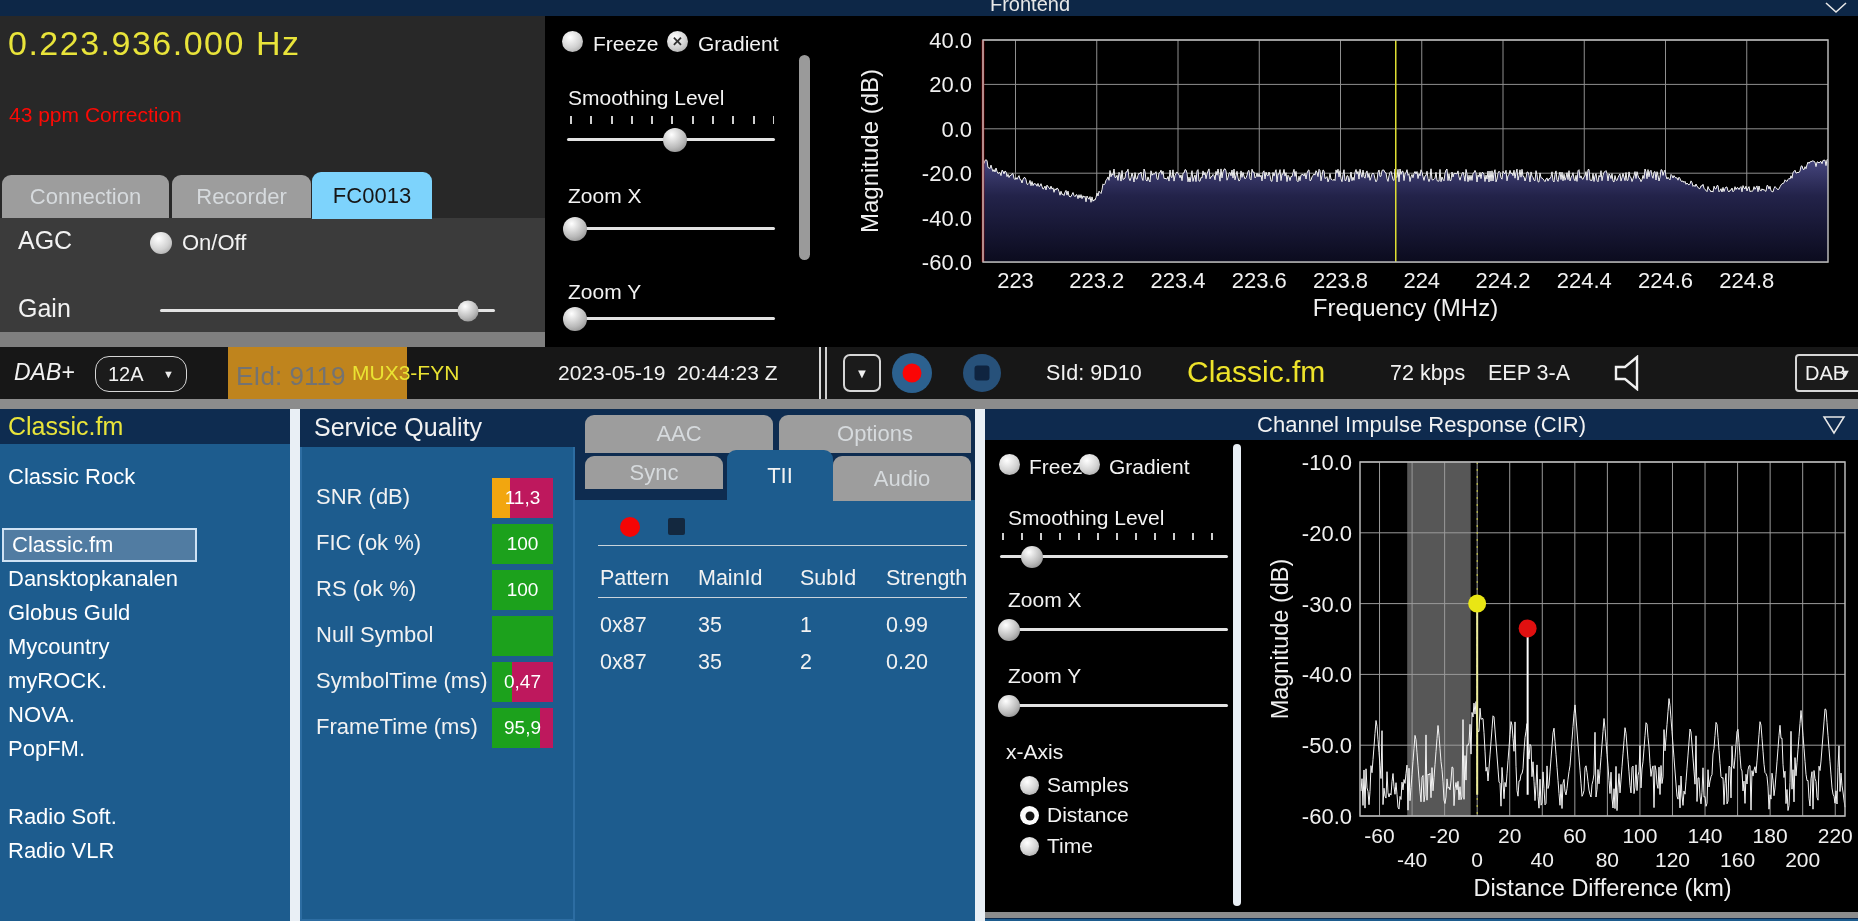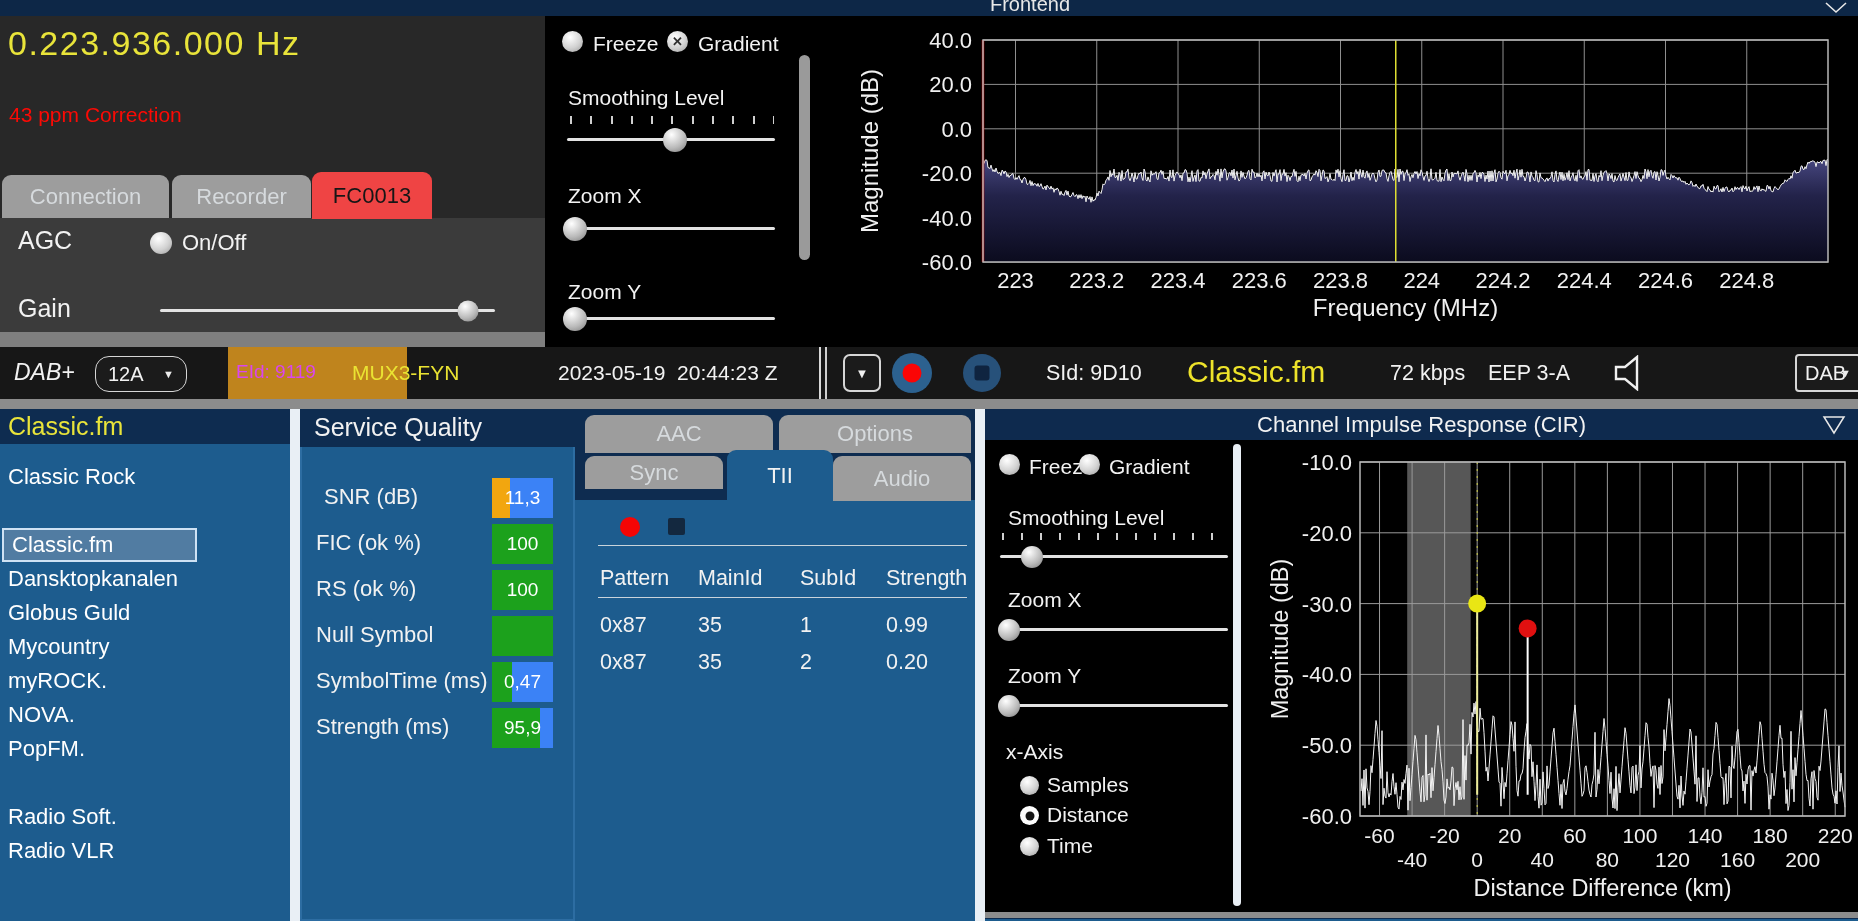--- a/index.html
+++ b/index.html
@@ -10,26 +10,26 @@
 .lbl{position:absolute;color:#f2f2f2;white-space:pre}
 .radio{position:absolute;border-radius:50%;background:radial-gradient(circle at 38% 30%,#ffffff,#d2d2d2 55%,#9a9a9a)}
 .radio.checked-x::after{content:"\2715";position:absolute;inset:0;display:flex;align-items:center;justify-content:center;color:#303030;font-weight:bold;font-size:13px}
 .radio.selected{background:#fdfdfd}
 .radio.selected::after{content:"";position:absolute;left:50%;top:50%;width:9px;height:9px;border-radius:50%;background:#141414;transform:translate(-50%,-50%)}
 .slider{position:absolute}
 .slider .track{position:absolute;left:0;right:0;top:50%;margin-top:-2px;height:3px;background:#e3e3e3;border-radius:2px}
 .slider .knob{position:absolute;top:50%;transform:translate(-50%,-50%);border-radius:50%;background:radial-gradient(circle at 36% 28%,#ffffff,#b9b9b9 58%,#777777)}
 .ticks{position:absolute;background:repeating-linear-gradient(90deg,#cfcfcf 0 2px,transparent 2px var(--sp))}
 .tab{position:absolute;border-radius:9px 9px 0 0;background:#9d9d9d;color:#d6dadd;display:flex;align-items:center;justify-content:center;cursor:default}
-.tab.active-white{background:#ef4444;color:#161616}
+.tab.active-white{background:#7dd3fc;color:#161616}
 .tab.active-blue{background:#1d5c8e;color:#f2f2f2}
 .vdiv{position:absolute;background:#e9eff5}
 .st-item{position:absolute;line-height:34px;padding-left:8px;font-size:22px;color:#fff;white-space:nowrap}
 .st-item.sel{background:#517ca2;border:2px solid #cfe2f4;line-height:30px}
-.sq-bar{position:absolute;background:#3b82f6;overflow:hidden}
+.sq-bar{position:absolute;background:#be185d;overflow:hidden}
 .sq-fill{position:absolute;left:0;top:0;bottom:0}
 .sq-val{position:absolute;inset:0;display:flex;align-items:center;justify-content:center;font-size:19px;color:#fff}
 .dd{position:absolute;border:2px solid #d6d6d6;border-radius:4px;background:#1b1b1b;display:flex;align-items:center}
 svg text{font-family:"Liberation Sans",sans-serif;fill:#f0f0f0}
 </style>
 </head>
 <body>
 
 <div id="root">
 
@@ -126,21 +126,21 @@
       <text x="878" y="151" text-anchor="middle" font-size="24" transform="rotate(-90 878 151)">Magnitude (dB)</text>
     </svg>
 
   <div class="abs" style="left:0;top:347px;width:1858px;height:52px;background:#171717"></div>
   <div class="lbl" style="left:14px;top:359px;font-size:23px;font-style:italic">DAB+</div>
   <div class="dd" style="left:95px;top:356px;width:92px;height:36px;border-width:1px;border-radius:14px">
     <span class="lbl" style="position:static;padding-left:12px;font-size:20px">12A</span>
     <span style="position:absolute;right:12px;font-size:11px;color:#ececec">▼</span>
   </div>
   <div class="abs" style="left:228px;top:347px;width:179px;height:52px;background:#bf841d"></div>
-  <div class="lbl" style="left:236px;top:361px;font-size:19px;color:#d946ef">EId: 9119</div>
+  <div class="lbl" style="left:236px;top:361px;font-size:26px;color:#737373">EId: 9119</div>
   <div class="lbl" style="left:352px;top:361px;font-size:21px;color:#eae332">MUX3-FYN</div>
   <div class="lbl" style="left:558px;top:361px;font-size:21px">2023-05-19  20:44:23 Z</div>
   <div class="abs" style="left:819px;top:347px;width:2px;height:52px;background:#d9d9d9"></div>
   <div class="abs" style="left:825px;top:347px;width:2px;height:52px;background:#cfcfcf"></div>
   <div class="dd" style="left:843px;top:354px;width:38px;height:38px;border-radius:7px;justify-content:center">
     <span style="font-size:13px;color:#efefef">▼</span>
   </div>
   <div class="abs" style="left:892px;top:353px;width:40px;height:40px;border-radius:50%;background:#2c618f">
     <div style="position:absolute;left:50%;top:50%;width:19px;height:19px;border-radius:50%;background:#fb0505;transform:translate(-50%,-50%)"></div>
   </div>
@@ -268,21 +268,21 @@
     <div class="st-item" style="position: absolute; left: 0px; top: 460px; width: 290px; height: 34px;">Classic Rock</div>
     <div class="st-item sel" style="position: absolute; left: 2px; top: 528px; width: 195px; height: 34px;">Classic.fm</div>
     <div class="st-item" style="position: absolute; left: 0px; top: 562px; width: 290px; height: 34px;">Dansktopkanalen</div>
     <div class="st-item" style="position: absolute; left: 0px; top: 596px; width: 290px; height: 34px;">Globus Guld</div>
     <div class="st-item" style="position: absolute; left: 0px; top: 630px; width: 290px; height: 34px;">Mycountry</div>
     <div class="st-item" style="position: absolute; left: 0px; top: 664px; width: 290px; height: 34px;">myROCK.</div>
     <div class="st-item" style="position: absolute; left: 0px; top: 698px; width: 290px; height: 34px;">NOVA.</div>
     <div class="st-item" style="position: absolute; left: 0px; top: 732px; width: 290px; height: 34px;">PopFM.</div>
     <div class="st-item" style="position: absolute; left: 0px; top: 800px; width: 290px; height: 34px;">Radio Soft.</div>
     <div class="st-item" style="position: absolute; left: 0px; top: 834px; width: 290px; height: 34px;">Radio VLR</div>
-    <div class="lbl" style="position: absolute; left: 316px; top: 484px; font-size: 22px; margin-left: 8px;">SNR (dB)</div>
+    <div class="lbl" style="position: absolute; left: 316px; top: 484px; font-size: 22px;">SNR (dB)</div>
     <div class="sq-bar" style="position: absolute; left: 492px; top: 478px; width: 61px; height: 40px;">
       <div class="sq-fill" style="width: 30%; background: rgb(242, 166, 15);"></div>
       <div class="sq-val">11,3</div>
     </div>
     <div class="lbl" style="position: absolute; left: 316px; top: 530px; font-size: 22px;">FIC (ok %)</div>
     <div class="sq-bar" style="position: absolute; left: 492px; top: 524px; width: 61px; height: 40px;">
       <div class="sq-fill" style="width: 100%; background: rgb(28, 161, 28);"></div>
       <div class="sq-val">100</div>
     </div>
     <div class="lbl" style="position: absolute; left: 316px; top: 576px; font-size: 22px;">RS (ok %)</div>
@@ -292,21 +292,21 @@
     </div>
     <div class="lbl" style="position: absolute; left: 316px; top: 622px; font-size: 22px;">Null Symbol</div>
     <div class="sq-bar" style="position: absolute; left: 492px; top: 616px; width: 61px; height: 40px;">
       <div class="sq-fill" style="width: 100%; background: rgb(28, 161, 28);"></div>
     </div>
     <div class="lbl" style="position: absolute; left: 316px; top: 668px; font-size: 22px;">SymbolTime (ms)</div>
     <div class="sq-bar" style="position: absolute; left: 492px; top: 662px; width: 61px; height: 40px;">
       <div class="sq-fill" style="width: 33%; background: rgb(28, 161, 28);"></div>
       <div class="sq-val">0,47</div>
     </div>
-    <div class="lbl" style="position: absolute; left: 316px; top: 714px; font-size: 22px;">Strength (ms)</div>
+    <div class="lbl" style="position: absolute; left: 316px; top: 714px; font-size: 22px;">FrameTime (ms)</div>
     <div class="sq-bar" style="position: absolute; left: 492px; top: 708px; width: 61px; height: 40px;">
       <div class="sq-fill" style="width: 78%; background: rgb(28, 161, 28);"></div>
       <div class="sq-val">95,9</div>
     </div>
     <div class="tab" style="position: absolute; left: 585px; top: 415px; width: 188px; height: 38px; font-size: 22px; text-align: right;">AAC</div>
     <div class="tab" style="position: absolute; left: 779px; top: 415px; width: 192px; height: 38px; font-size: 22px;">Options</div>
     <div class="tab" style="position: absolute; left: 585px; top: 456px; width: 138px; height: 33px; font-size: 22px;">Sync</div>
     <div class="tab active-blue" style="position: absolute; left: 727px; top: 450px; width: 106px; height: 51px; font-size: 22px;">TII</div>
     <div class="tab" style="position: absolute; left: 833px; top: 456px; width: 138px; height: 45px; font-size: 22px;">Audio</div>
     <div class="lbl" style="position: absolute; left: 600px; top: 566px; font-size: 21.5px;">Pattern</div>

